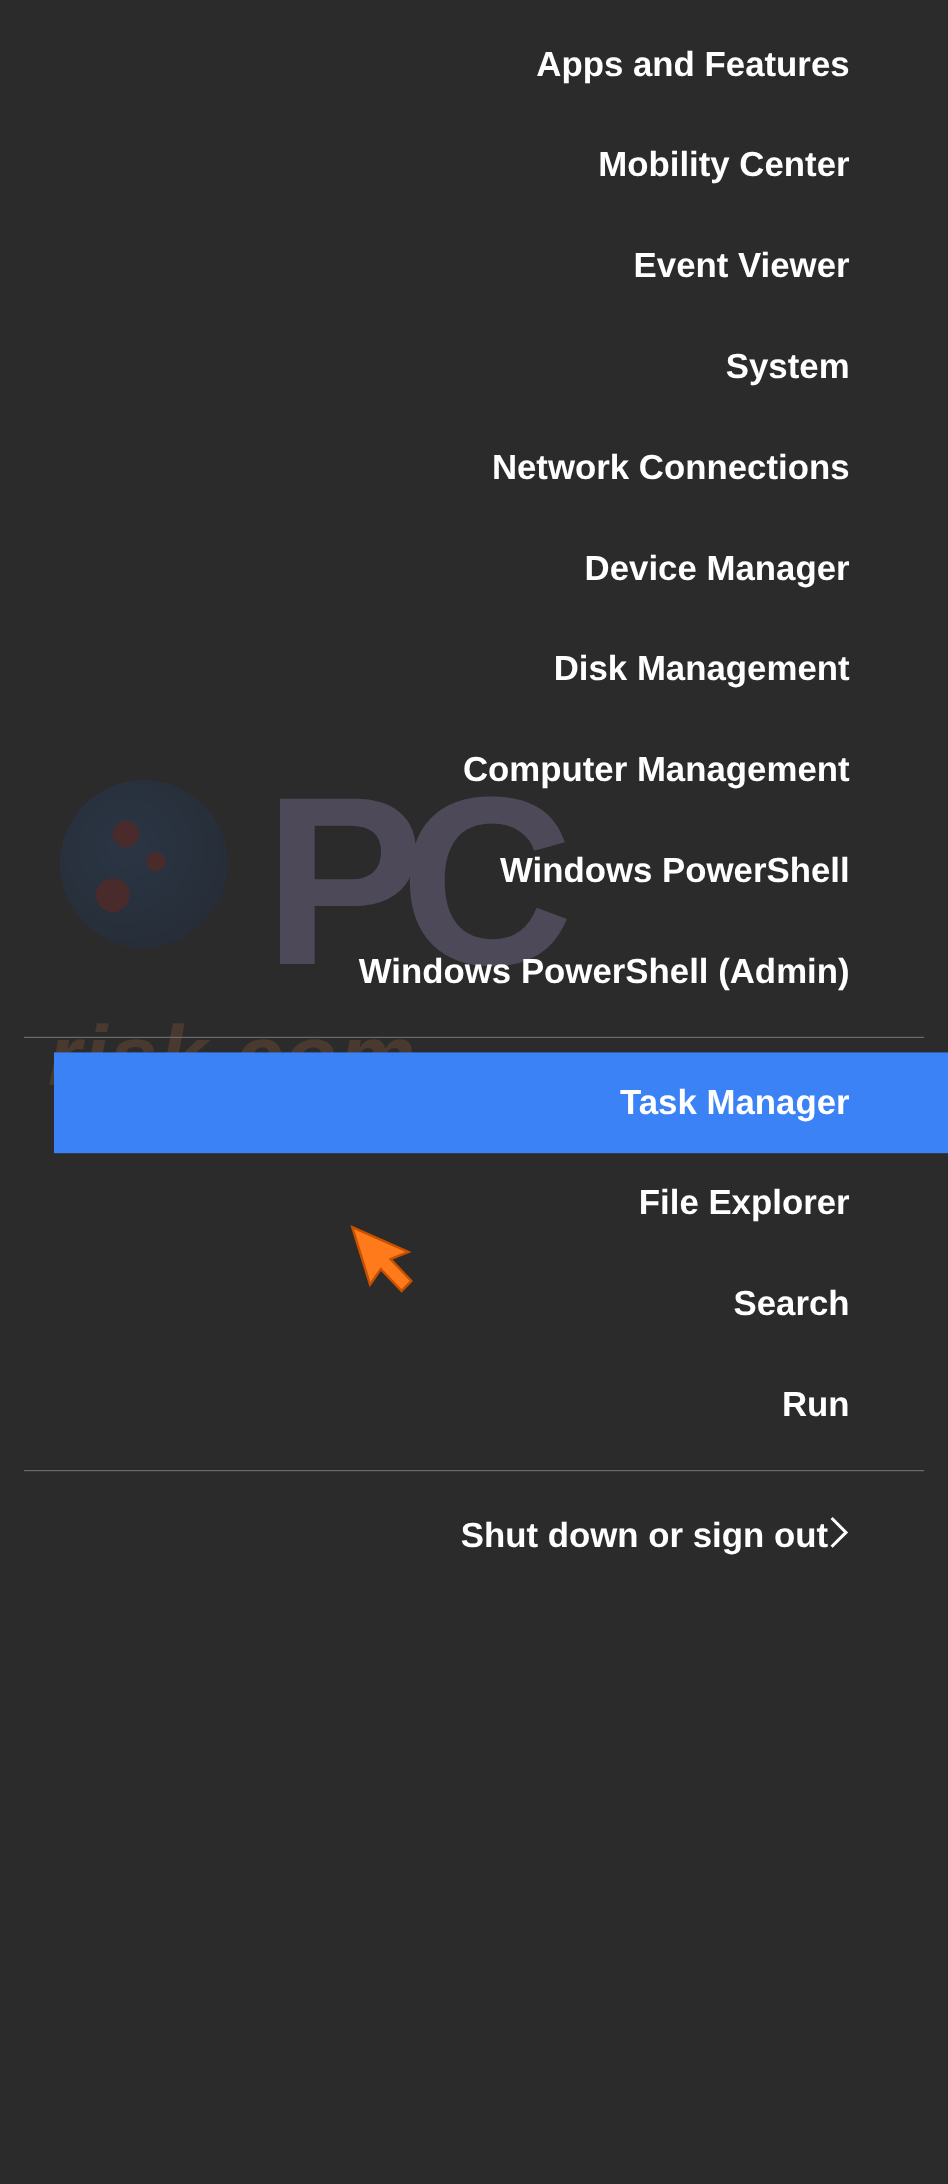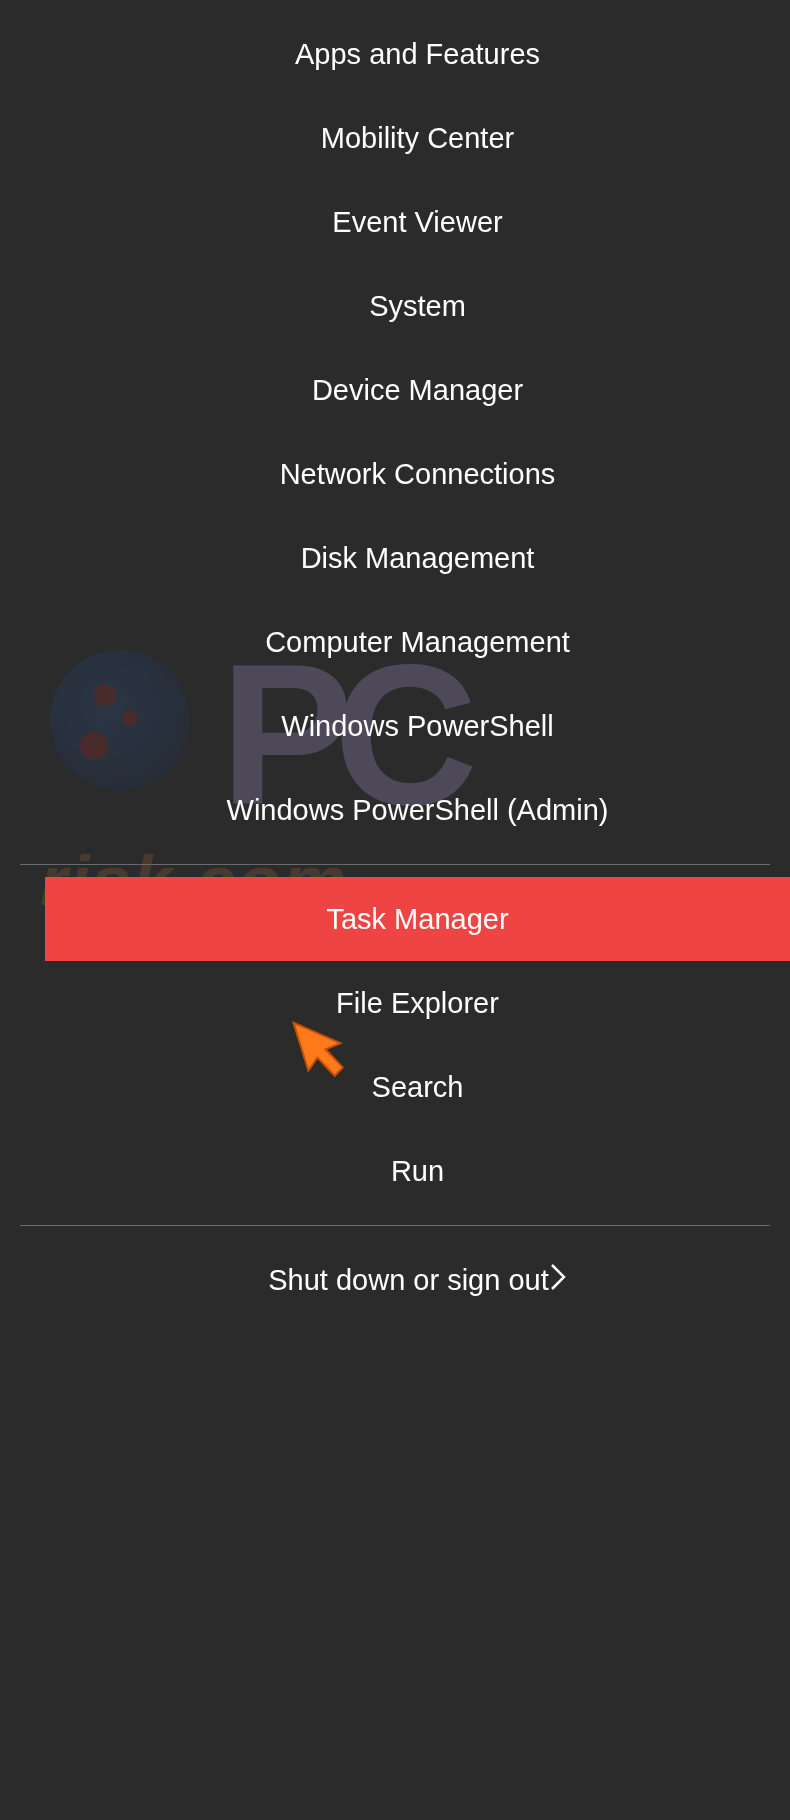--- a/index.html
+++ b/index.html
@@ -62,32 +62,32 @@
     }
     .menu {
       position: relative;
       z-index: 1;
       width: 100%;
       padding-top: 12px;
     }
     .menu-item {
       display: flex;
       align-items: center;
-      justify-content: center;
+      justify-content: flex-end;
       padding: 0 82px;
       height: 84px;
       color: #ffffff;
       font-size: 29px;
-      font-weight: 400;
+      font-weight: 700;
       cursor: default;
       position: relative;
       margin-left: 45px;
     }
     .menu-item.hovered {
-      background: #ef4444;
+      background: #3b82f6;
     }
     .separator {
       height: 1px;
       width: calc(100% - 40px);
       margin: 12px 20px 12px 20px;
       background: #6a6a6a;
     }
     .cursor-arrow {
       position: absolute;
       left: 292px;
@@ -121,24 +121,24 @@
   <div class="menu-item">
     <span>Mobility Center</span>
   </div>
   <div class="menu-item">
     <span>Event Viewer</span>
   </div>
   <div class="menu-item">
     <span>System</span>
   </div>
   <div class="menu-item">
-    <span>Device Manager</span>
+    <span>Network Connections</span>
   </div>
   <div class="menu-item">
-    <span>Network Connections</span>
+    <span>Device Manager</span>
   </div>
   <div class="menu-item">
     <span>Disk Management</span>
   </div>
   <div class="menu-item">
     <span>Computer Management</span>
   </div>
   <div class="menu-item">
     <span>Windows PowerShell</span>
   </div>

